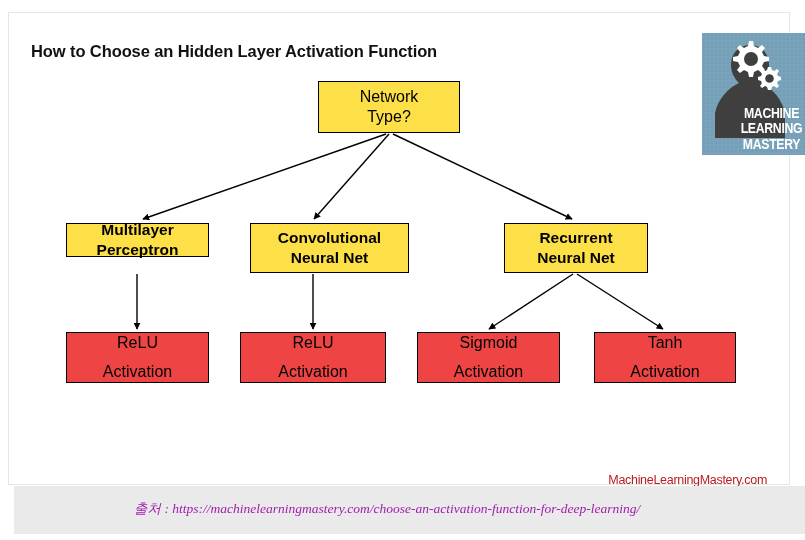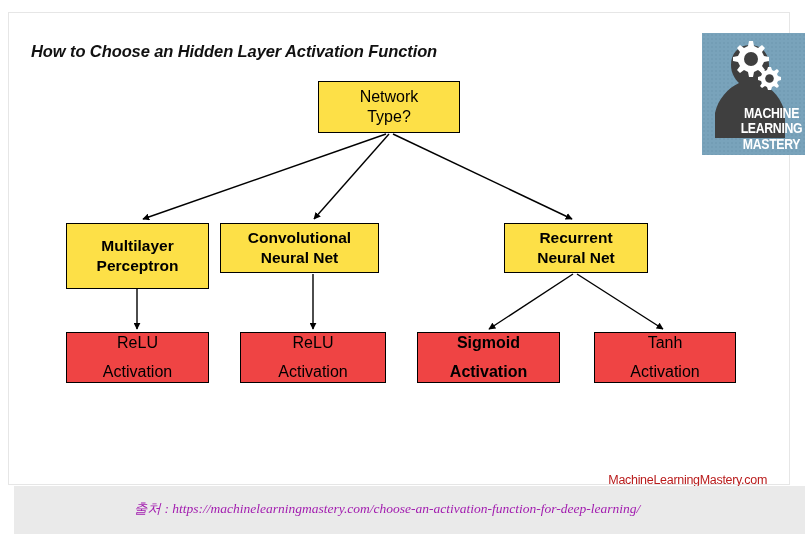--- a/index.html
+++ b/index.html
@@ -30,21 +30,20 @@
   
   #page-title {
     position: absolute;
     left: 22px;
     top: 29px;
     font-size: 16.5px;
     font-weight: bold;
     color: #111111;
     letter-spacing: -0.1px;
     white-space: nowrap;
-    font-style: italic;
   }
 
   
   #logo {
     position: absolute;
     left: 693px;
     top: 20px;
     width: 96px;
     height: 122px;
     background: #79a3bb;
@@ -96,26 +95,26 @@
     text-align: center;
     color: #000000;
     line-height: 20px;
     font-size: 16px;
   }
   .node.blue  { background: #fde047; }
   .node.white { background: #ef4444; justify-content: space-between; }
   .node.bold  { font-weight: bold; font-size: 15.5px; }
 
   #node-root        { left: 318px; top: 81px;  width: 142px; height: 52px; }
-  #node-mlp         { left: 66px;  top: 223px; width: 143px; height: 66px; }
-  #node-cnn         { left: 220px; top: 223px; width: 159px; height: 50px; }
+  #node-mlp         { left: 66px;  top: 223px; width: 143px; height: 34px; }
+  #node-cnn         { left: 250px; top: 223px; width: 159px; height: 50px; }
   #node-rnn         { left: 504px; top: 223px; width: 144px; height: 50px; text-align: center; }
   #node-leaf-relu-1 { left: 66px;  top: 332px; width: 143px; height: 51px; }
   #node-leaf-relu-2 { left: 240px; top: 332px; width: 146px; height: 51px; }
-  #node-leaf-sigmoid{ left: 417px; top: 332px; width: 143px; height: 51px; font-weight: bold; }
+  #node-leaf-sigmoid{ left: 417px; top: 332px; width: 143px; height: 51px; }
   #node-leaf-tanh   { left: 594px; top: 332px; width: 142px; height: 51px; }
 
   
   #attribution {
     position: absolute;
     right: 22px;
     top: 460px;
     font-size: 12.5px;
     color: #b91c1c;
     letter-spacing: -0.3px;

